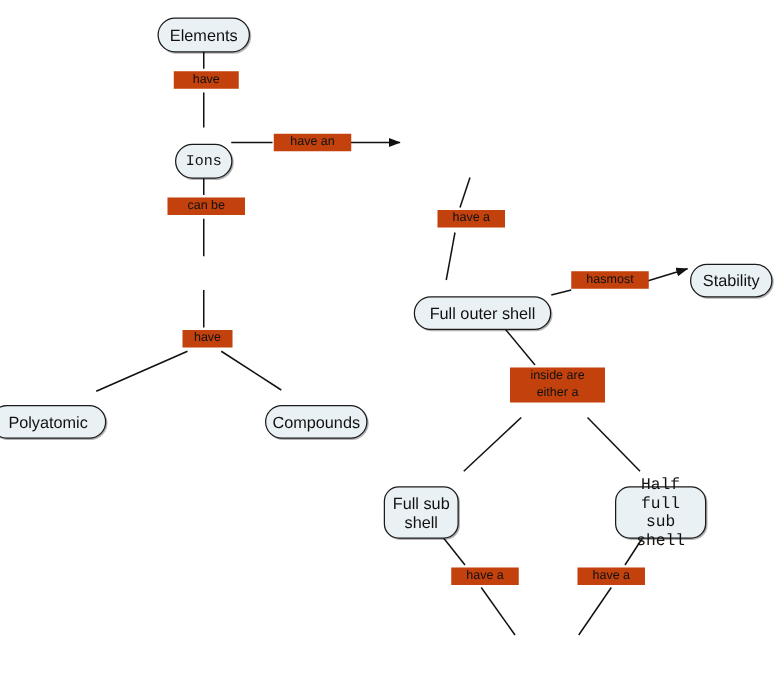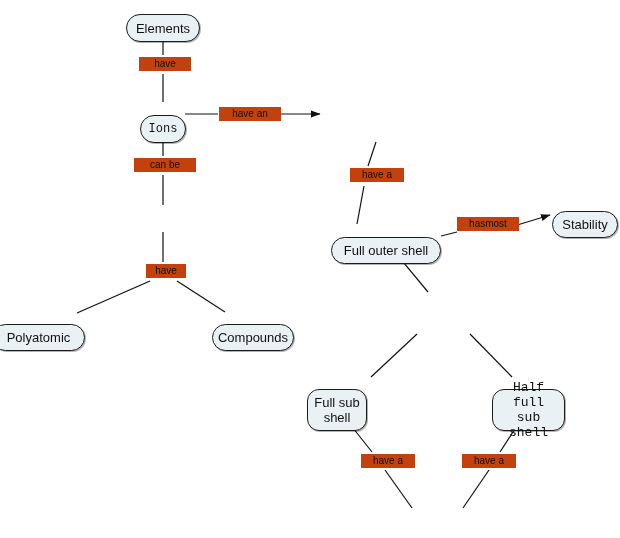--- a/index.html
+++ b/index.html
@@ -131,18 +131,20 @@
   <div class="edge-label" style="left:219px; top:107px; width:58px;">have an</div>
 
   <div class="edge-label" style="left:134px; top:158px; width:58px;">can be</div>
 
   <div class="edge-label" style="left:146px; top:264px; width:36px;">have</div>
 
   <div class="edge-label" style="left:350px; top:168px; width:50px;">have a</div>
 
   <div class="edge-label" style="left:457px; top:217px; width:58px;">hasmost</div>
 
+  <div class="edge-label" style="left:408px; top:294px; width:72px;">inside are
+either a</div>
 
   <div class="edge-label" style="left:361px; top:454px; width:50px;">have a</div>
 
   <div class="edge-label" style="left:462px; top:454px; width:50px;">have a</div>
 
 </div>
 
 </body></html>

